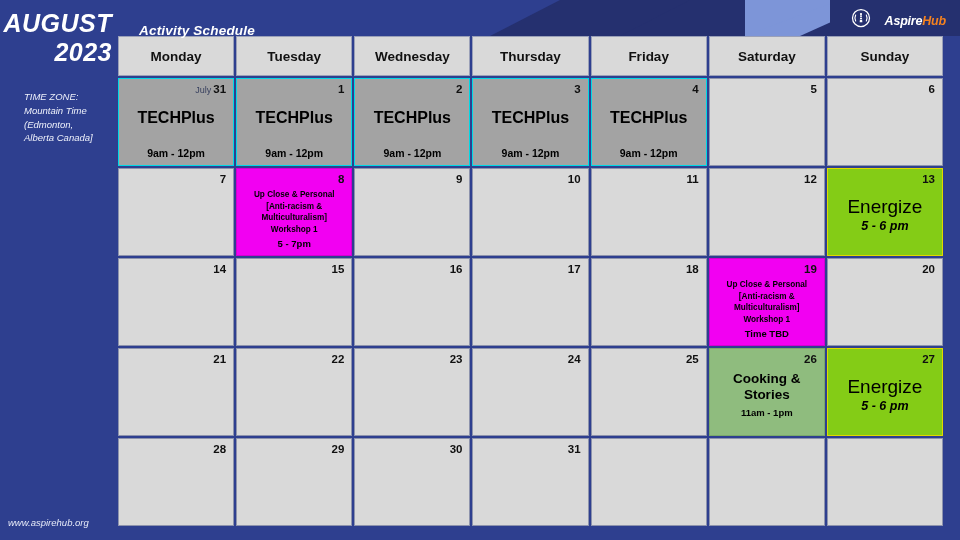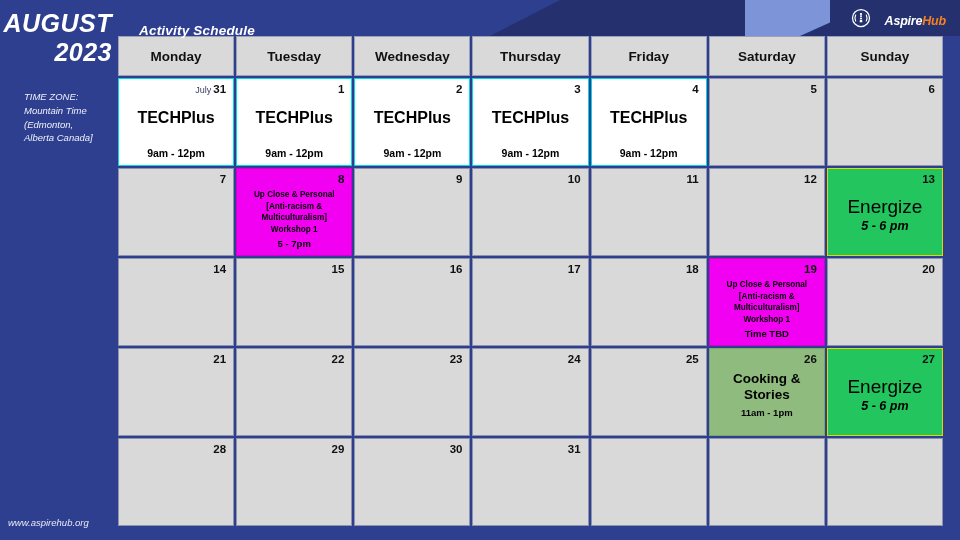--- a/index.html
+++ b/index.html
@@ -162,42 +162,42 @@
 
   .ev {
     position: absolute;
     left: 0; right: 0;
     text-align: center;
     color: #000000;
     padding: 0 3px;
   }
 
   
-  .cell.cyan { background: #ffffff; border-color: #00d8e6; }
+  .cell.cyan { background: #a3a3a3; border-color: #00d8e6; }
   .ev.techplus { top: 30px; }
   .ev.techplus .ev-title {
     font-size: 16px; font-weight: bold; line-height: 1.1;
   }
   .ev.techplus .ev-time {
     font-size: 10.5px; font-weight: bold; margin-top: 20px;
   }
 
   
   .cell.magenta { background: #f породf; }
   .cell.magenta { background: #f200f2; border-color: #d000d0; }
   .ev.workshop { top: 20px; }
   .ev.workshop .ev-title {
     font-size: 8.2px; font-weight: bold; line-height: 1.42;
   }
   .ev.workshop .ev-time {
     font-size: 9.5px; font-weight: bold; margin-top: 2px;
   }
 
   
-  .cell.yellow { background: #22c55e; border-color: #e2d800; }
+  .cell.yellow { background: #84cc16; border-color: #e2d800; }
   .ev.energize { top: 28px; }
   .ev.energize .ev-title {
     font-size: 19px; font-weight: normal; line-height: 1.05;
   }
   .ev.energize .ev-time {
     font-size: 12.5px; font-weight: bold; font-style: italic; margin-top: 2px;
   }
 
   
   .cell.green { background: #8fbc7e; border-color: #7aa86a; }

